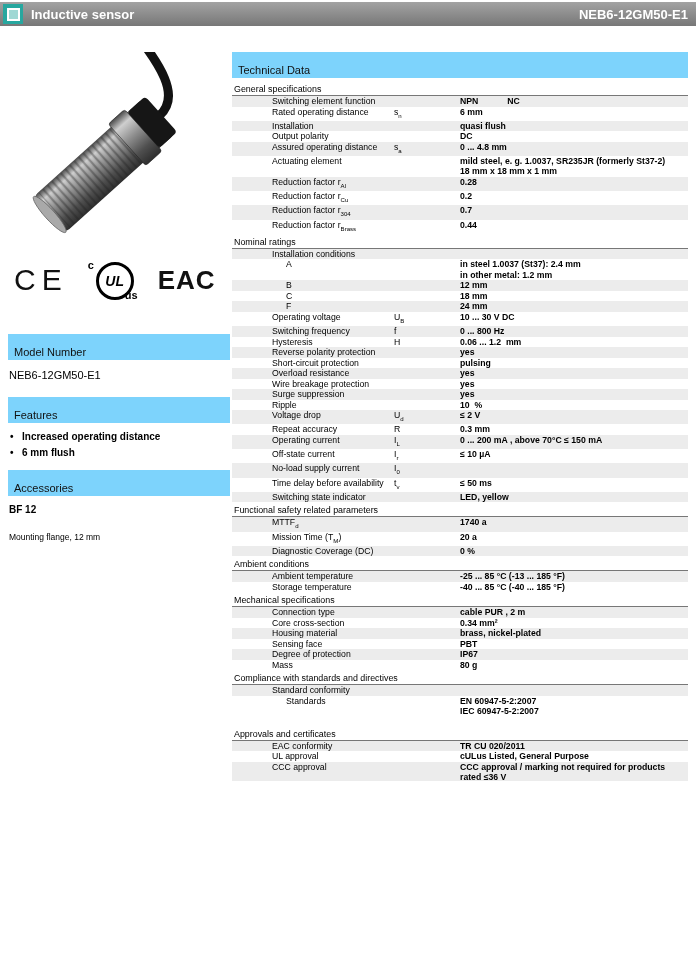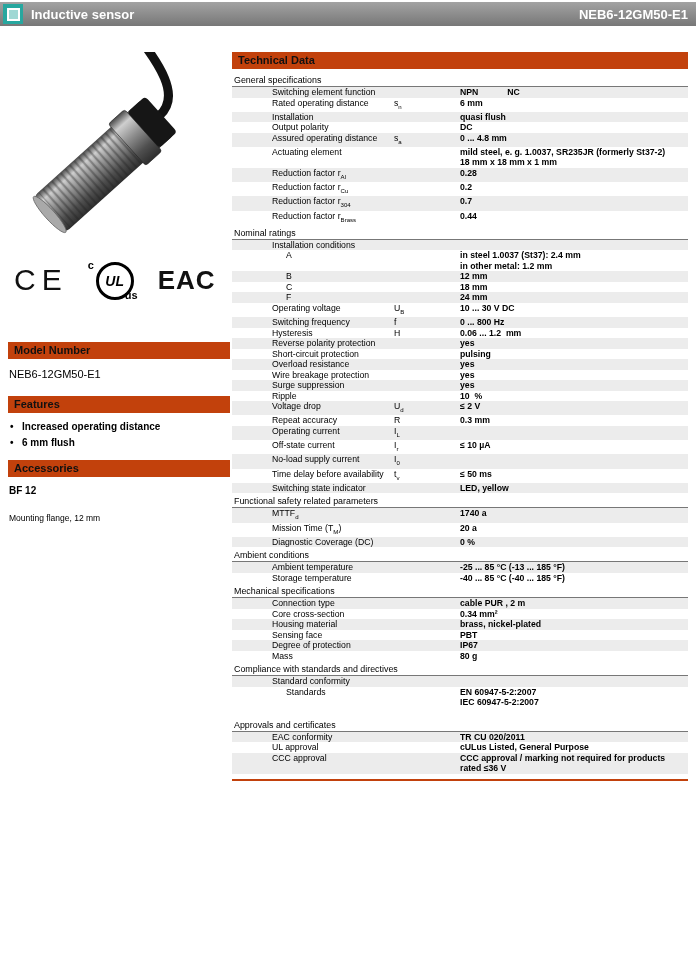--- a/index.html
+++ b/index.html
@@ -14,32 +14,32 @@
   .family-icon .inner{width:9px;height:9px;background:#9fd8d4;border:2px solid #fff;}
   .topbar-title{color:#fff;font-weight:bold;font-size:13px;margin-left:8px;}
   .topbar-model{color:#fff;font-weight:bold;font-size:13px;margin-left:auto;margin-right:8px;}
 
   
   .left-col{position:absolute;left:8px;top:52px;width:222px;}
   .right-col{position:absolute;left:232px;top:52px;width:456px;}
 
   
   .photo-box{width:214px;height:196px;overflow:hidden;}
-  .marks{display:flex;align-items:center;gap:20px;height:52px;margin:6px 0 36px 6px;}
+  .marks{display:flex;align-items:center;gap:20px;height:52px;margin:6px 0 28px 6px;}
   .ce{font-size:30px;letter-spacing:6px;color:#111;}
   .ul-wrap{position:relative;width:50px;height:44px;}
   .ul-circle{position:absolute;left:8px;top:4px;width:32px;height:32px;border:3px solid #000;
              border-radius:50%;display:flex;align-items:center;justify-content:center;
              font-weight:bold;font-style:italic;font-size:14px;}
   .ul-c{position:absolute;left:0;top:1px;font-size:11px;font-weight:bold;}
   .ul-us{position:absolute;right:0;bottom:1px;font-size:11px;font-weight:bold;}
   .eac{font-size:26px;font-weight:bold;letter-spacing:1px;color:#111;}
 
-  .bar{background:#c2410c;font-weight:bold;font-size:11px;line-height:11px;
-       padding:3px 6px;height:17px;box-sizing:border-box;color:#111;}
+  .bar{background:#7dd3fc;font-weight:normal;font-size:11px;line-height:11px;
+       padding:13px 6px;height:17px;box-sizing:border-box;color:#111;}
   .model-number{font-size:11px;margin:9px 0 16px 1px;}
   .features-list{list-style:none;margin:8px 0 12px 2px;padding:0;font-size:10px;font-weight:bold;}
   .features-list li{margin-bottom:5px;padding-left:12px;position:relative;}
   .features-list li::before{content:"\2022";position:absolute;left:0;}
   .acc{margin:8px 0 0 1px;}
   .acc-name{font-size:10px;font-weight:bold;}
   .acc-desc{font-size:8.5px;margin-top:17px;}
 
   
   #tech-table{margin-top:4px;font-size:8.7px;line-height:10.5px;}
@@ -263,20 +263,21 @@
           <div class="tval">≤ 2 V</div>
         </div>
         <div class="trow">
           <div class="tlab">Repeat accuracy</div>
           <div class="tsym">R</div>
           <div class="tval">0.3 mm</div>
         </div>
         <div class="trow alt">
           <div class="tlab">Operating current</div>
           <div class="tsym">I<sub>L</sub></div>
+          <div class="tval">0 ... 200 mA , above 70°C ≤ 150 mA</div>
         </div>
         <div class="trow">
           <div class="tlab">Off-state current</div>
           <div class="tsym">I<sub>r</sub></div>
           <div class="tval">≤ 10 µA</div>
         </div>
         <div class="trow alt">
           <div class="tlab">No-load supply current</div>
           <div class="tsym">I<sub>0</sub></div>
         </div>

